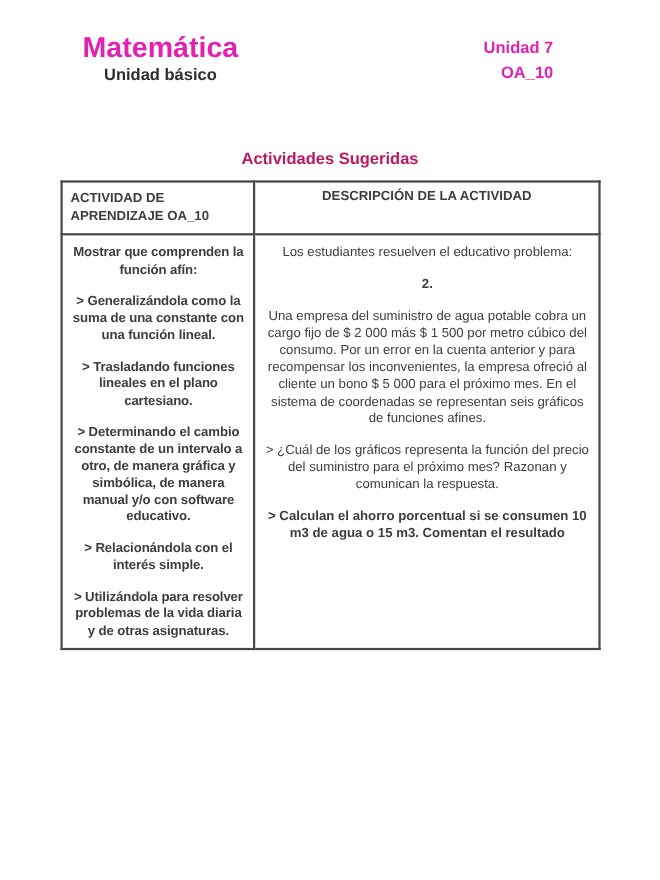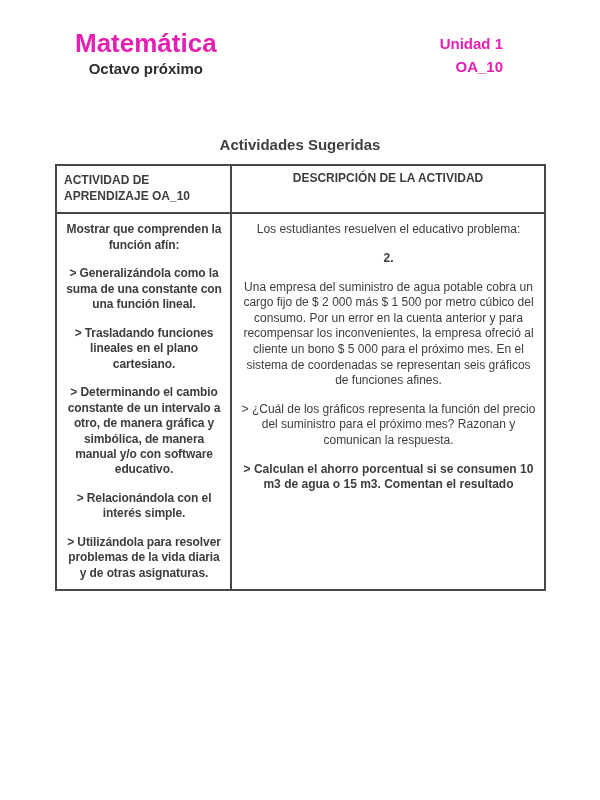--- a/index.html
+++ b/index.html
@@ -41,21 +41,21 @@
     line-height: 1.5;
     padding-top: 3px;
   }
 
   
   .section-title {
     margin-top: 58px;
     text-align: center;
     font-size: 15px;
     font-weight: 700;
-    color: #404040;
+    color: #be185d;
   }
 
   
   table.activities {
     border-collapse: collapse;
     margin: 11px 0 0 55px;
     width: 489px;
     table-layout: fixed;
   }
   table.activities th, table.activities td {
@@ -95,24 +95,24 @@
   .bold-num { font-weight: 700; }
 </style>
 </head>
 <body>
 
 <div class="page">
 
   <div class="header">
     <div>
       <div class="brand-title">Matemática</div>
-      <div class="brand-subtitle">Octavo próximo</div>
+      <div class="brand-subtitle">Unidad básico</div>
     </div>
     <div class="unit-block">
-      <div>Unidad 1</div>
+      <div>Unidad 7</div>
       <div>OA_10</div>
     </div>
   </div>
 
   <div class="section-title">Actividades Sugeridas</div>
 
   <table class="activities">
     <colgroup>
       <col class="c-objective">
       <col class="c-activity">

